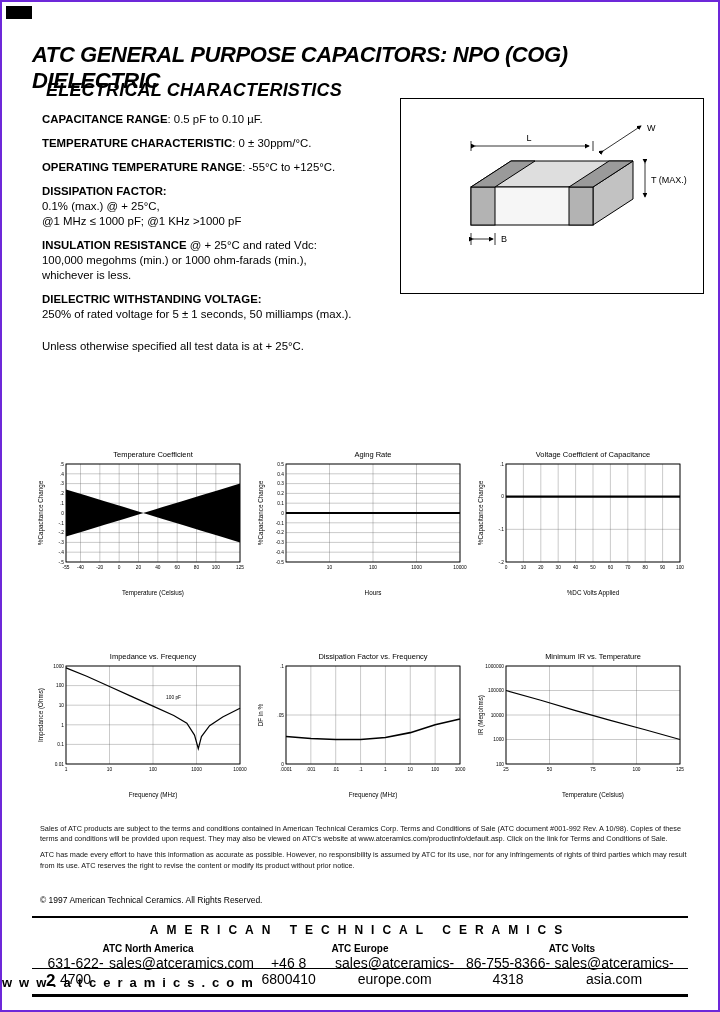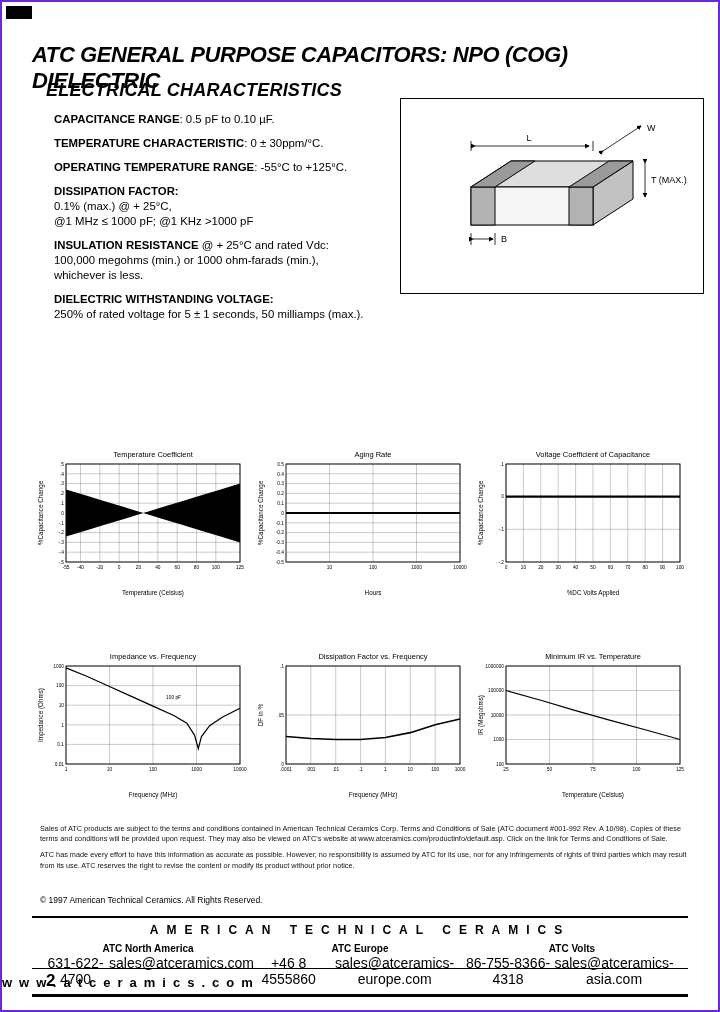--- a/index.html
+++ b/index.html
@@ -7,21 +7,21 @@
   body { background:#e9e9e9; font-family:"Liberation Sans", sans-serif; color:#000; }
   .page { position:relative; width:720px; height:1012px; background:#fff; border:2px solid #6d28d9; overflow:hidden; }
 
   .reg-mark { position:absolute; left:4px; top:4px; width:26px; height:13px; background:#000; }
 
   .title { position:absolute; left:30px; top:40px; width:660px;
            font-size:22px; font-weight:700; font-style:italic; letter-spacing:-0.4px; }
   .subtitle { position:absolute; left:44px; top:78px;
               font-size:18px; font-weight:600; font-style:italic; letter-spacing:0.2px; }
 
-  .specs { position:absolute; left:40px; top:110px; width:352px; font-size:11.4px; line-height:1.32;margin-left:12px; }
+  .specs { position:absolute; left:40px; top:110px; width:352px; font-size:11.4px; line-height:1.32; }
   .spec { margin-bottom:9px; }
   .spec .lbl { font-weight:700; }
   .spec.plain-note { margin-top:16px; }
 
   .diagram-box { position:absolute; left:398px; top:96px; width:304px; height:196px;
                  border:1px solid #000; background:#fff; }
   .diagram-box svg { display:block; width:100%; height:100%; }
   .dim { font-size:9px; fill:#000; }
 
   .charts { position:absolute; left:34px; top:446px; width:652px; }
@@ -81,20 +81,23 @@
         <div>@1 MHz ≤ 1000 pF; @1 KHz &gt;1000 pF</div>
       </div>
       <div class="spec">
         <div><span class="lbl">INSULATION RESISTANCE</span><span> @ + 25°C and rated Vdc:</span></div>
         <div>100,000 megohms (min.) or 1000 ohm-farads (min.),</div>
         <div>whichever is less.</div>
       </div>
       <div class="spec">
         <div><span class="lbl">DIELECTRIC WITHSTANDING VOLTAGE:</span></div>
         <div>250% of rated voltage for 5 ± 1 seconds, 50 milliamps (max.).</div>
+      </div>
+      <div class="spec plain-note">
+        <div><span>Unless otherwise specified all test data is at + 25°C.</span></div>
       </div>
     </div>
 
   <div class="diagram-box">
     <svg viewBox="0 0 302 194">
       <defs>
         <marker id="ah" markerWidth="7" markerHeight="7" refX="5" refY="3" orient="auto">
           <path d="M0,0 L6,3 L0,6 z" fill="#000"></path>
         </marker>
       </defs>
@@ -366,21 +369,21 @@
       <div class="contact-col">
         <div class="cname">ATC North America</div>
         <div class="cline">
           <span>631-622-4700</span>
           <span>sales@atceramics.com</span>
         </div>
       </div>
       <div class="contact-col">
         <div class="cname">ATC Europe</div>
         <div class="cline">
-          <span>+46 8 4555860</span>
+          <span>+46 8 6800410</span>
           <span>sales@atceramics-europe.com</span>
         </div>
       </div>
       <div class="contact-col">
         <div class="cname">ATC Volts</div>
         <div class="cline">
           <span>86-755-8366-4318</span>
           <span>sales@atceramics-asia.com</span>
         </div>
       </div>

